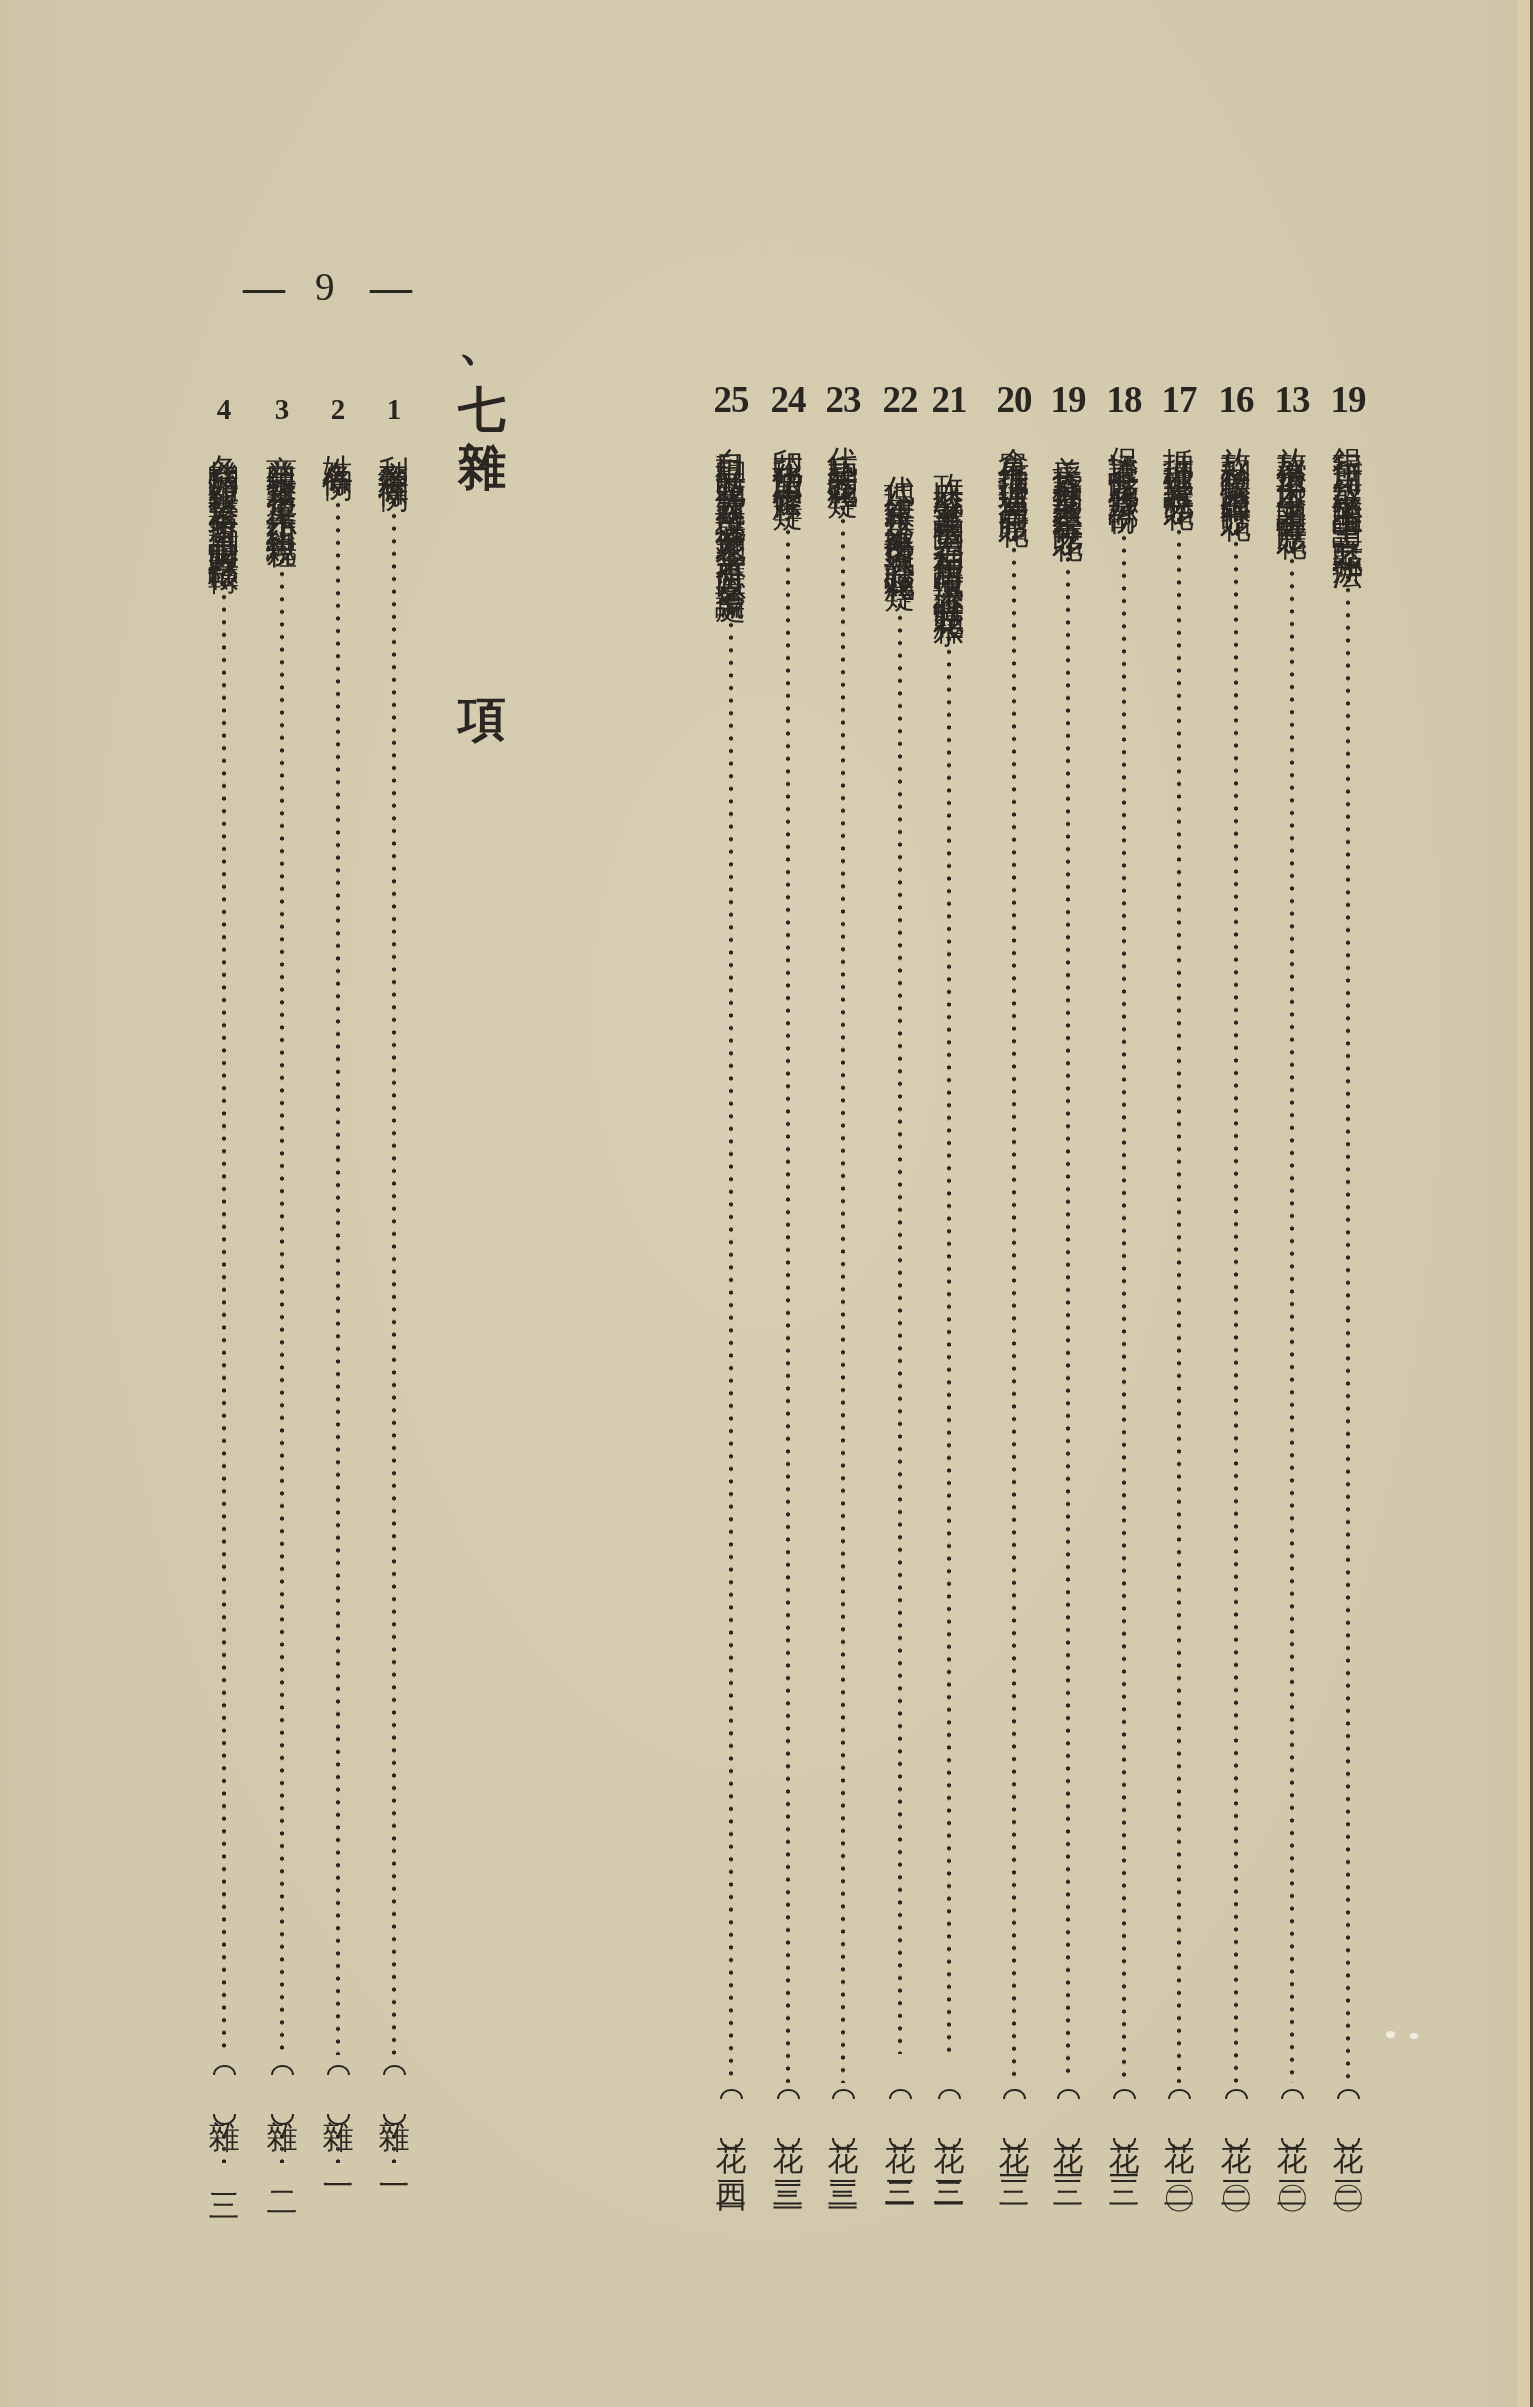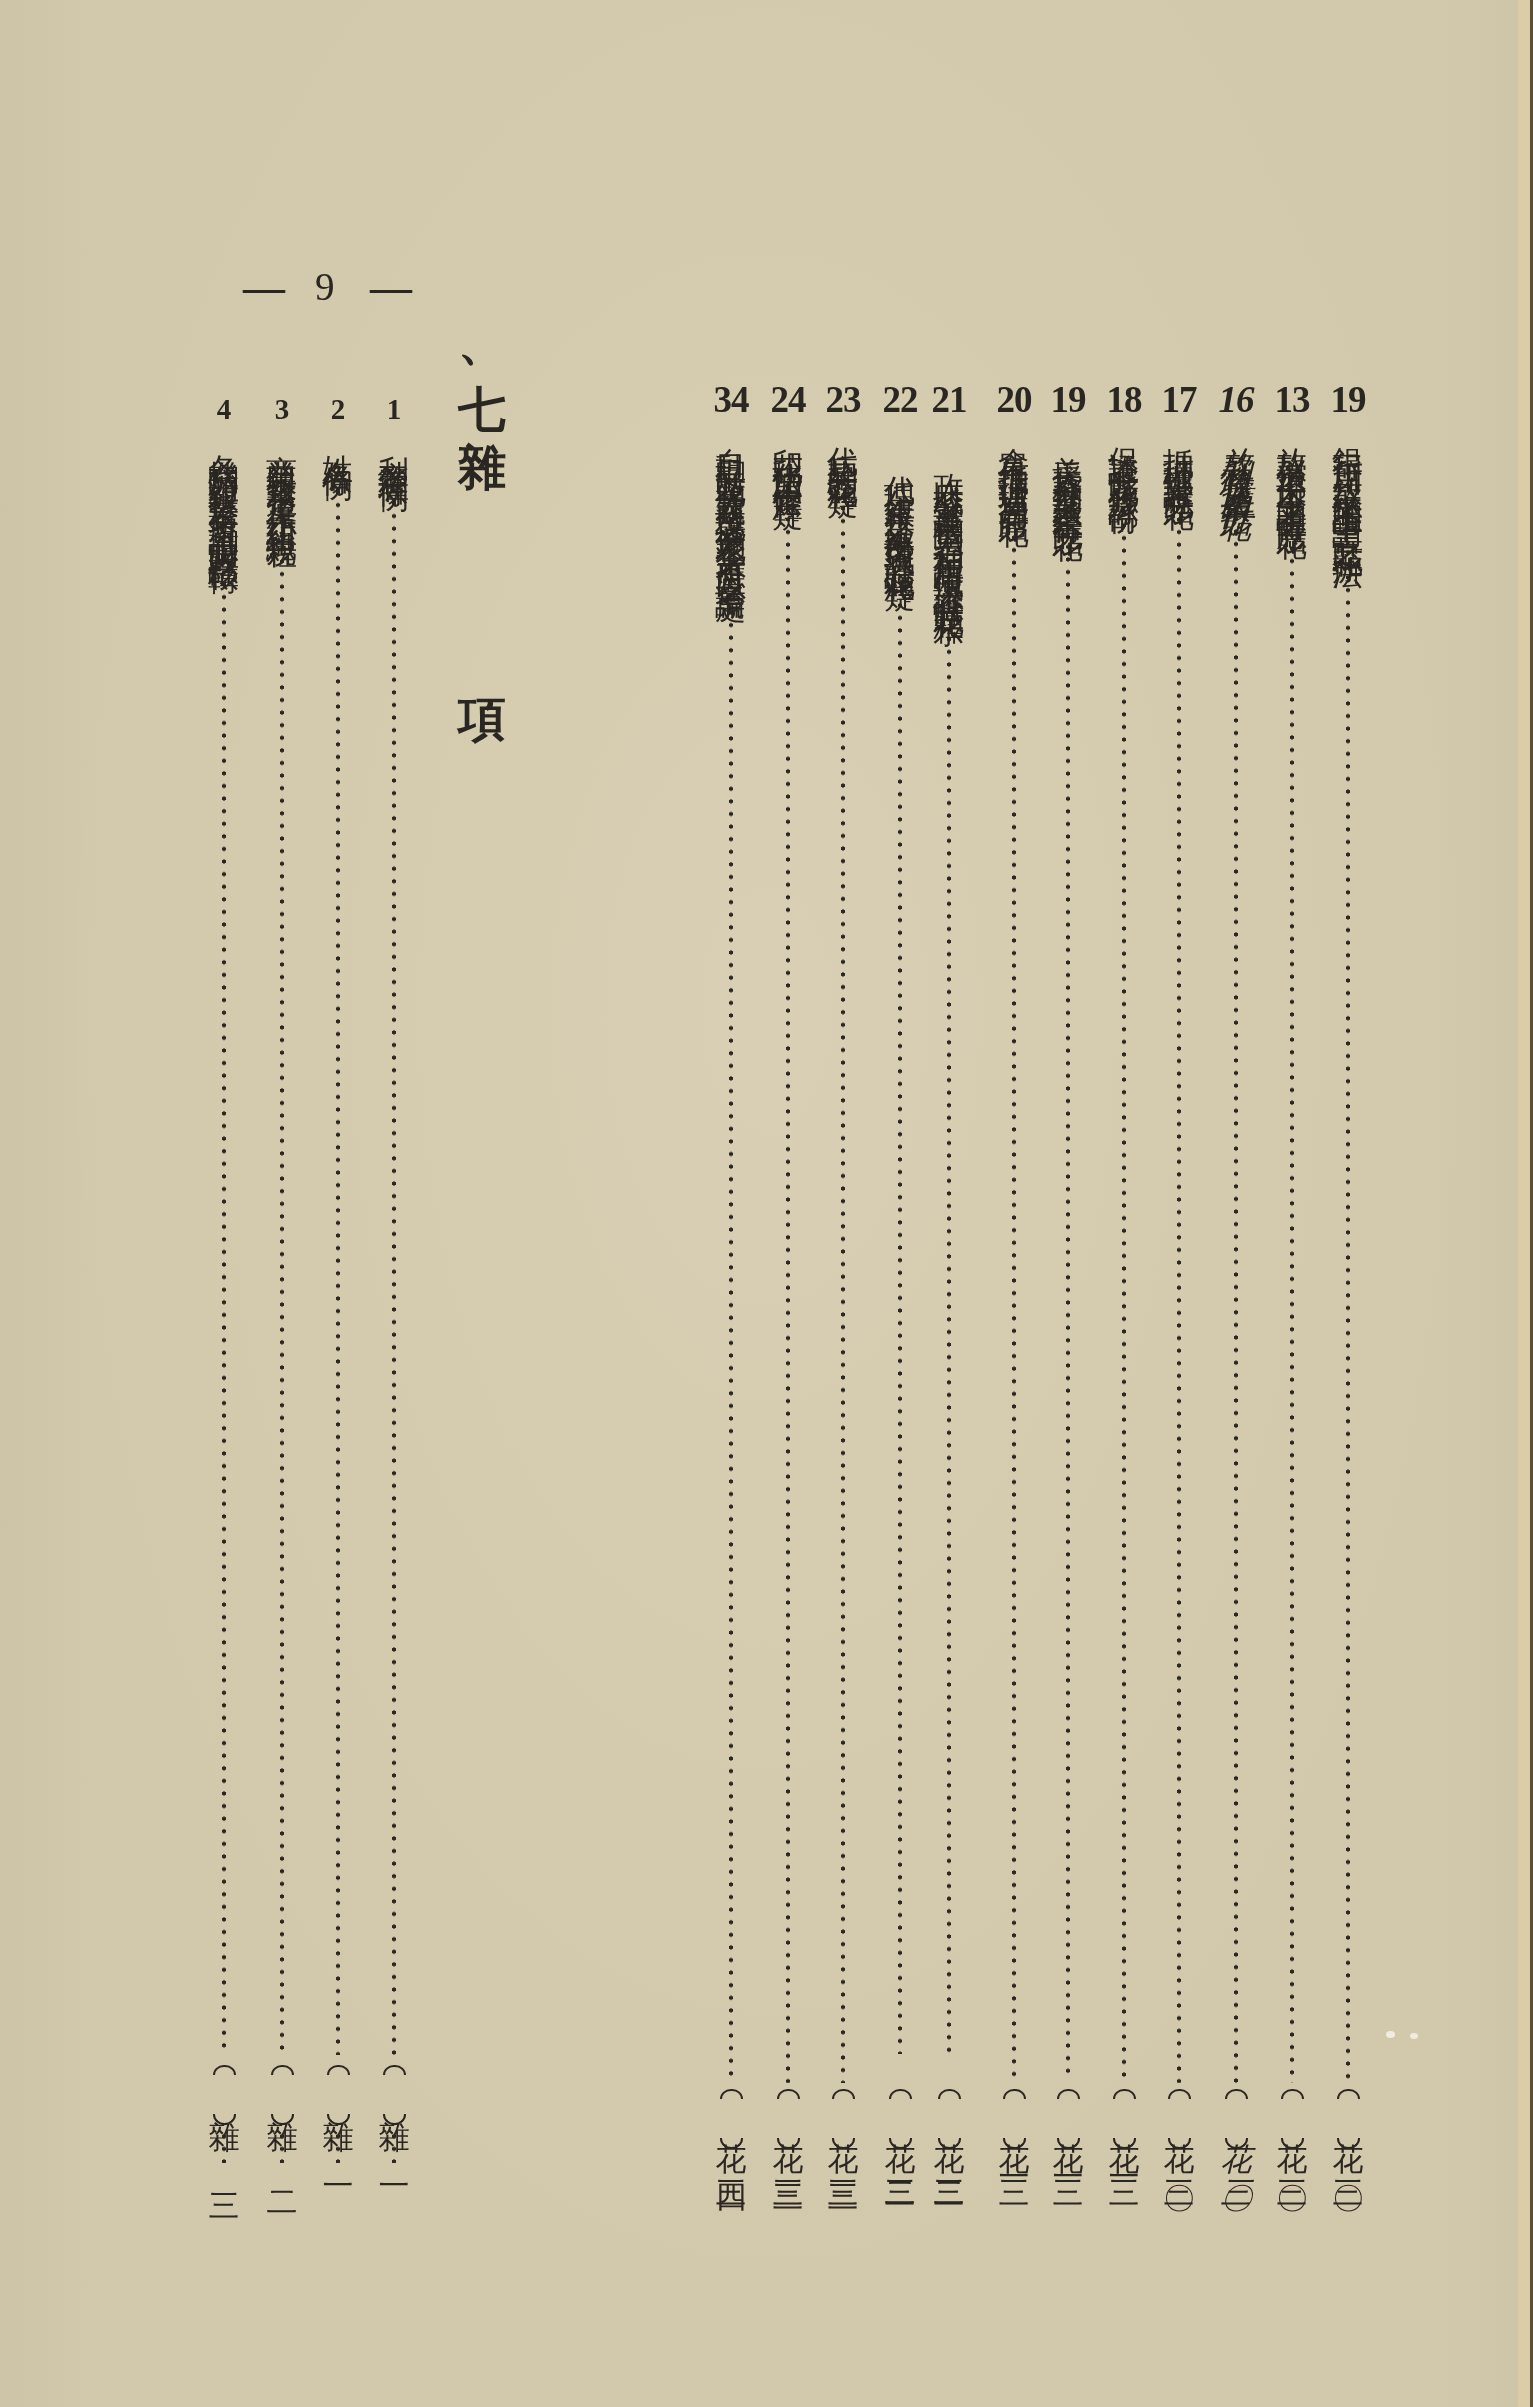--- a/index.html
+++ b/index.html
@@ -100,21 +100,21 @@
   <div class="txt">放款償還部份本金之證明書應貼花</div>
   <div class="leader"></div>
   <div class="ref">
     <span class="po">（</span>
     <span class="cat">花</span>
     <span class="pc">）</span>
     <span class="pg">三〇</span>
   </div>
 </div>
 
-<div class="col r" style="left:1215px;font-style:italic;">
+<div class="col r" style="left:1215px;">
   <div class="num">16</div>
   <div class="txt">放款利息收據應由銀行貼花</div>
   <div class="leader"></div>
   <div class="ref">
     <span class="po">（</span>
     <span class="cat">花</span>
     <span class="pc">）</span>
     <span class="pg">三〇</span>
   </div>
 </div>
@@ -209,21 +209,21 @@
   <div class="leader"></div>
   <div class="ref">
     <span class="po">（</span>
     <span class="cat">花</span>
     <span class="pc">）</span>
     <span class="pg">三三</span>
   </div>
 </div>
 
 <div class="col r" style="left:710px;">
-  <div class="num">34</div>
+  <div class="num">25</div>
   <div class="txt">自動提出貼花等疑義而發現借據銷花不合者應否以違章論處</div>
   <div class="leader"></div>
   <div class="ref">
     <span class="po">（</span>
     <span class="cat">花</span>
     <span class="pc">）</span>
     <span class="pg">三四</span>
   </div>
 </div>
 

